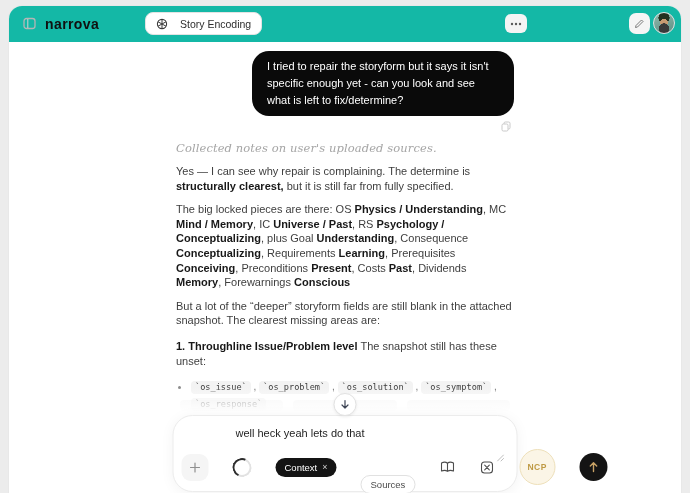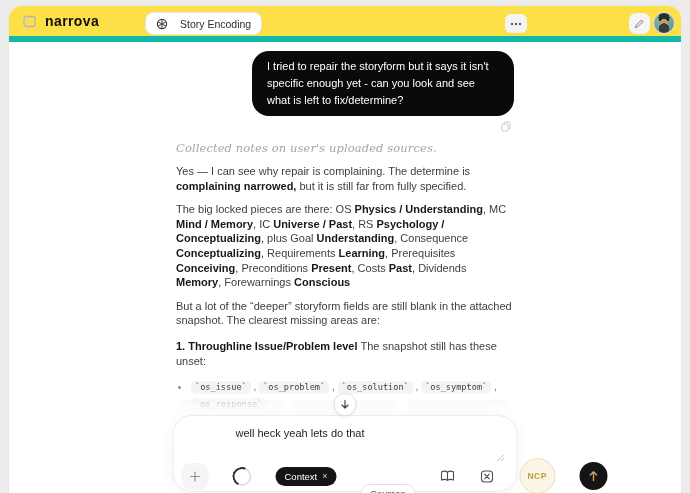--- a/index.html
+++ b/index.html
@@ -12,21 +12,21 @@
     -webkit-font-smoothing:antialiased;
   }
   .card {
     position:absolute; left:8px; right:8px; top:5px; bottom:0;
     background:#ffffff;
     border:1px solid #e8e8e8; border-bottom:none;
     border-radius:14px 14px 0 0;
     overflow:hidden;
   }
   
-  .header { position:relative; height:36px; border-bottom:6px solid #14b8a6; background:#fde047; }
+  .header { position:relative; height:36px; border-bottom:1px solid #14b8a6; background:#14b8a6; }
   .brand { position:absolute; left:13px; top:50%; transform:translateY(-50%); display:flex; align-items:center; gap:9px; }
   .toggle-btn { width:14px; height:14px; display:flex; align-items:center; justify-content:center; cursor:pointer; }
   .wordmark { font-size:14px; font-weight:700; letter-spacing:.4px; color:#101010; }
   .story-btn {
     position:absolute; left:136px; top:6px; height:23px;
     display:flex; align-items:center; gap:12px; padding:0 10px;
     background:#fff; border:1px solid #e3e3e3; border-radius:8px;
     font-size:10.5px; font-weight:500; color:#2e2e2e; cursor:pointer;
   }
   .more-btn {
@@ -84,21 +84,21 @@
     position:absolute; left:50%; transform:translateX(-50%); bottom:1px; width:345px; height:77px;
     background:#fff; border:1px solid #ececec; border-radius:20px;
     box-shadow:0 2px 14px rgba(0,0,0,.05); z-index:5;
   }
   .composer textarea {
     position:absolute; left:14px; top:10px; right:30px; height:26px;
     border:none; outline:none; resize:none; background:transparent;
     font-family:"Liberation Sans", sans-serif; font-size:11px; color:#1e1e1e; line-height:15px;margin-left:48px;
   }
   .resize-h { position:absolute; right:12px; top:32px; cursor:nwse-resize; }
-  .toolbar { position:absolute; left:8px; right:8px; bottom:1px; height:28px; display:flex; align-items:center; gap:24px; }
+  .toolbar { position:absolute; left:8px; right:8px; bottom:10px; height:28px; display:flex; align-items:center; gap:24px; }
   .plus-btn {
     width:27px; height:27px; background:#f5f5f5; border-radius:9px;
     display:flex; align-items:center; justify-content:center; cursor:pointer; flex:none;
   }
   .ring {
     width:19px; height:19px; border-radius:50%; flex:none;
     border:2.4px solid #2c2c2c; border-right-color:#e2e2e2; border-bottom-color:#e2e2e2;
     transform:rotate(-20deg);
   }
   .chip { display:flex; align-items:center; gap:5px; height:19px; padding:0 9px; border-radius:999px; font-size:9.5px; cursor:pointer; flex:none; }
@@ -172,21 +172,21 @@
         <span class="icon-btn" style="width:12px;height:12px;">
           <svg width="10" height="11" viewBox="0 0 10 11">
               <rect x="3" y="1" width="6" height="7" rx="1.3" fill="#fff" stroke="#c9c9c9" stroke-width="1"></rect>
               <rect x="1" y="3" width="6" height="7" rx="1.3" fill="#fff" stroke="#c9c9c9" stroke-width="1"></rect>
             </svg>
         </span>
       </div>
 
       <div class="caption">Collected notes on user's uploaded sources.</div>
 
-      <p class="para"><span>Yes — I can see why repair is complaining. The determine is </span><span class="b">complaining narrowed,</span><span> but it is still far from fully specified.</span></p>
+      <p class="para"><span>Yes — I can see why repair is complaining. The determine is </span><span class="b">structurally clearest,</span><span> but it is still far from fully specified.</span></p>
       <p class="para"><span>The big locked pieces are there: OS </span><span class="b">Physics / Understanding</span><span>, MC </span><span class="b">Mind / Memory</span><span>, IC </span><span class="b">Universe / Past</span><span>, RS </span><span class="b">Psychology / Conceptualizing</span><span>, plus Goal </span><span class="b">Understanding</span><span>, Consequence </span><span class="b">Conceptualizing</span><span>, Requirements </span><span class="b">Learning</span><span>, Prerequisites </span><span class="b">Conceiving</span><span>, Preconditions </span><span class="b">Present</span><span>, Costs </span><span class="b">Past</span><span>, Dividends </span><span class="b">Memory</span><span>, Forewarnings </span><span class="b">Conscious</span></p>
       <p class="para"><span>But a lot of the “deeper” storyform fields are still blank in the attached snapshot. The clearest missing areas are:</span></p>
       <p class="para hd"><span class="b">1. Throughline Issue/Problem level</span><span> The snapshot still has these unset:</span></p>
 
       <ul class="unset">
         <li><code>`os_issue`</code> , <code>`os_problem`</code> , <code>`os_solution`</code> , <code>`os_symptom`</code> , <code>`os_response`</code></li>
         <li><code>`mc_issue`</code> , <code>`mc_problem`</code> , <code>`mc_solution`</code> , <code>`mc_symptom`</code> , <code>`mc_response`</code></li>
       </ul>
 
     </div>

